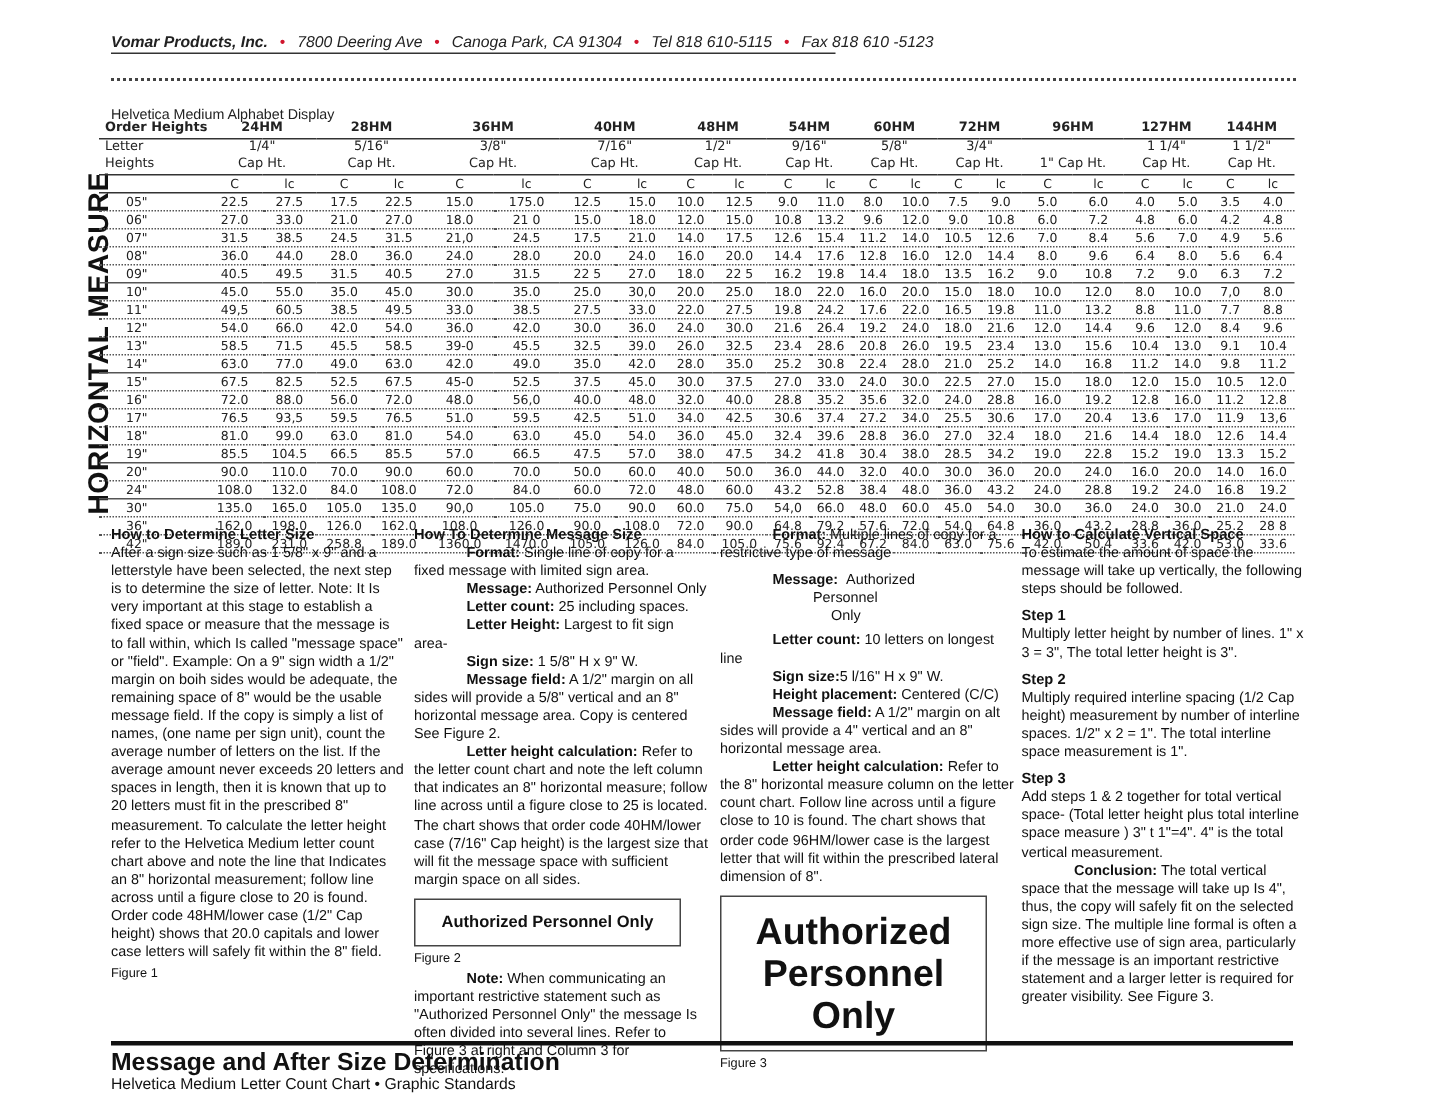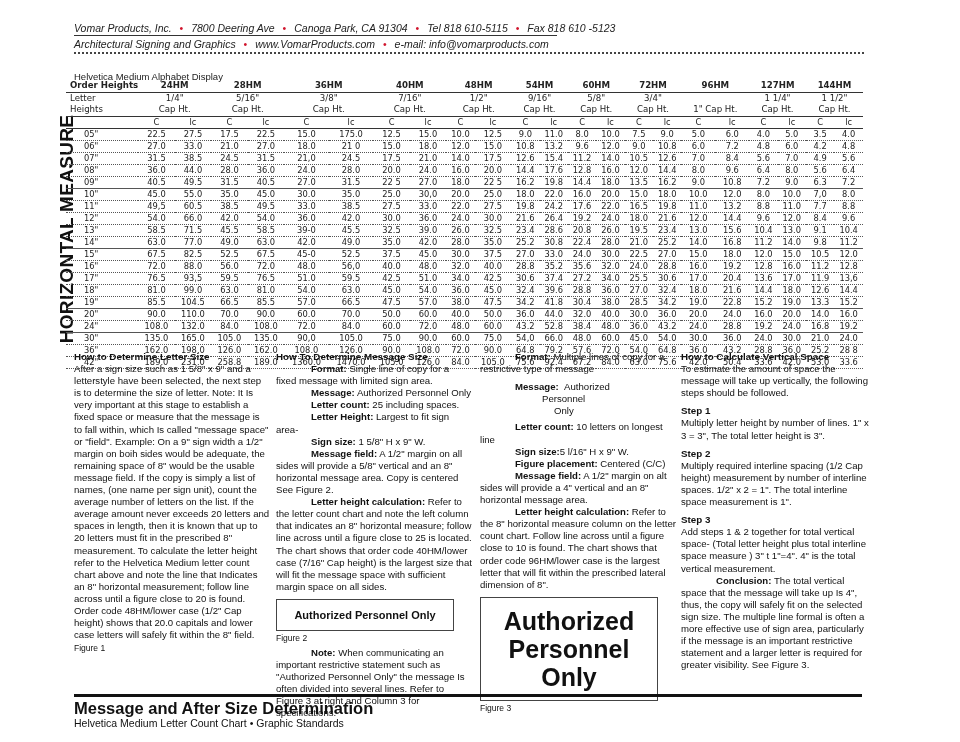--- a/index.html
+++ b/index.html
@@ -1,21 +1,21 @@
 <!DOCTYPE html>
 <html><head>
 <meta charset="utf-8">
 <style>
   * { box-sizing: border-box; margin: 0; padding: 0; }
   html, body { width: 960px; height: 742px; background: #fff; overflow: hidden; }
   body { font-family: "Liberation Sans", sans-serif; color: #111; position: relative; }
 
   .header { position: absolute; left: 74px; top: 22px; width: 790px; }
   .hdr-line1 { font-size: 10.5px; font-style: italic; color: #222; border-bottom: 1px solid #333; padding-bottom: 1px; width: 483px; white-space: nowrap; }
-  .hdr-line1 .co { font-weight: normal; }
+  .hdr-line1 .co { font-weight: bold; }
   .hdr-line2 { font-size: 10.5px; font-style: italic; color: #222; margin-top: 2px; white-space: nowrap; }
   .sep { color: #d0142c; font-style: normal; margin: 0 5px; }
   .alpha-rule { position: absolute; left: 0; top: 30px; width: 790px; border-top: 2px dotted #444; }
   .alpha { position: absolute; left: 0; top: 33px; font-size: 15.5px; font-weight: bold; letter-spacing: -0.1px; white-space: nowrap; }
   .alpha-sub { position: absolute; left: 0; top: 49px; font-size: 9.5px; color: #222; }
 
   .vlabel { position: absolute; left: 55px; top: 118px; width: 24px; height: 222px; }
   .vlabel span { position: absolute; left: 50%; top: 50%; transform: translate(-50%, -50%) rotate(-90deg); font-weight: bold; font-size: 19px; white-space: nowrap; letter-spacing: 0.3px; }
 
   table.chart { position: absolute; left: 66px; top: 79px; width: 797px; border-collapse: collapse; font-family: "DejaVu Sans", sans-serif; font-size: 8.3px; color: #222; }
@@ -57,27 +57,20 @@
   <div class="hdr-line1">
     <span class="co">Vomar Products, Inc.</span>
     <span class="sep">•</span>
     <span>7800 Deering Ave</span>
     <span class="sep">•</span>
     <span>Canoga Park, CA 91304</span>
     <span class="sep">•</span>
     <span>Tel 818  610-5115</span>
     <span class="sep">•</span>
     <span>Fax 818  610 -5123</span>
-  </div>
-  <div class="hdr-line2">
-    <span>Architectural Signing and Graphics</span>
-    <span class="sep">•</span>
-    <span>www.VomarProducts.com</span>
-    <span class="sep">•</span>
-    <span>e-mail: info@vomarproducts.com</span>
   </div>
   <div class="alpha-rule"></div>
   <div class="alpha-sub">Helvetica Medium Alphabet Display</div>
 </div>
 
 <div class="vlabel">
   <span>HORIZONTAL MEASURE</span>
 </div>
 
 <table class="chart" id="chart">
@@ -679,21 +672,21 @@
 
 <div class="col col3">
   <p><b>Format:</b> <span>Multiple lines of copy for a restrictive type of message</span></p>
   <div class="gap"></div>
   <p><b>Message:</b>&nbsp;&nbsp;<span>Authorized</span></p>
   <p class="msg-indent" style="padding-left:62px">Personnel</p>
   <p class="msg-indent" style="padding-left:74px">Only</p>
   <div style="height:4px"></div>
   <p><b>Letter count:</b> <span>10 letters on longest line</span></p>
   <p><b>Sign size:</b><span>5 l/16" H x 9" W.</span></p>
-  <p><b>Figure placement:</b> <span>Centered (C/C)</span></p>
+  <p><b>Height placement:</b> <span>Centered (C/C)</span></p>
   <p><b>Message field:</b> <span>A 1/2" margin on alt sides will provide a 4" vertical and an 8" horizontal message area.</span></p>
   <p><b>Letter height calculation:</b> <span>Refer to the 8" horizontal measure column on the letter count chart. Follow line across until a figure close to 10 is found. The chart shows that order code 96HM/lower case is the largest letter that will fit within the prescribed lateral dimension of 8".</span></p>
   <div class="fig fig3" style="flex-direction:column">
     <span>Authorized</span>
     <span>Personnel</span>
     <span>Only</span>
   </div>
   <div class="fig-cap">Figure 3</div>
 </div>
 

